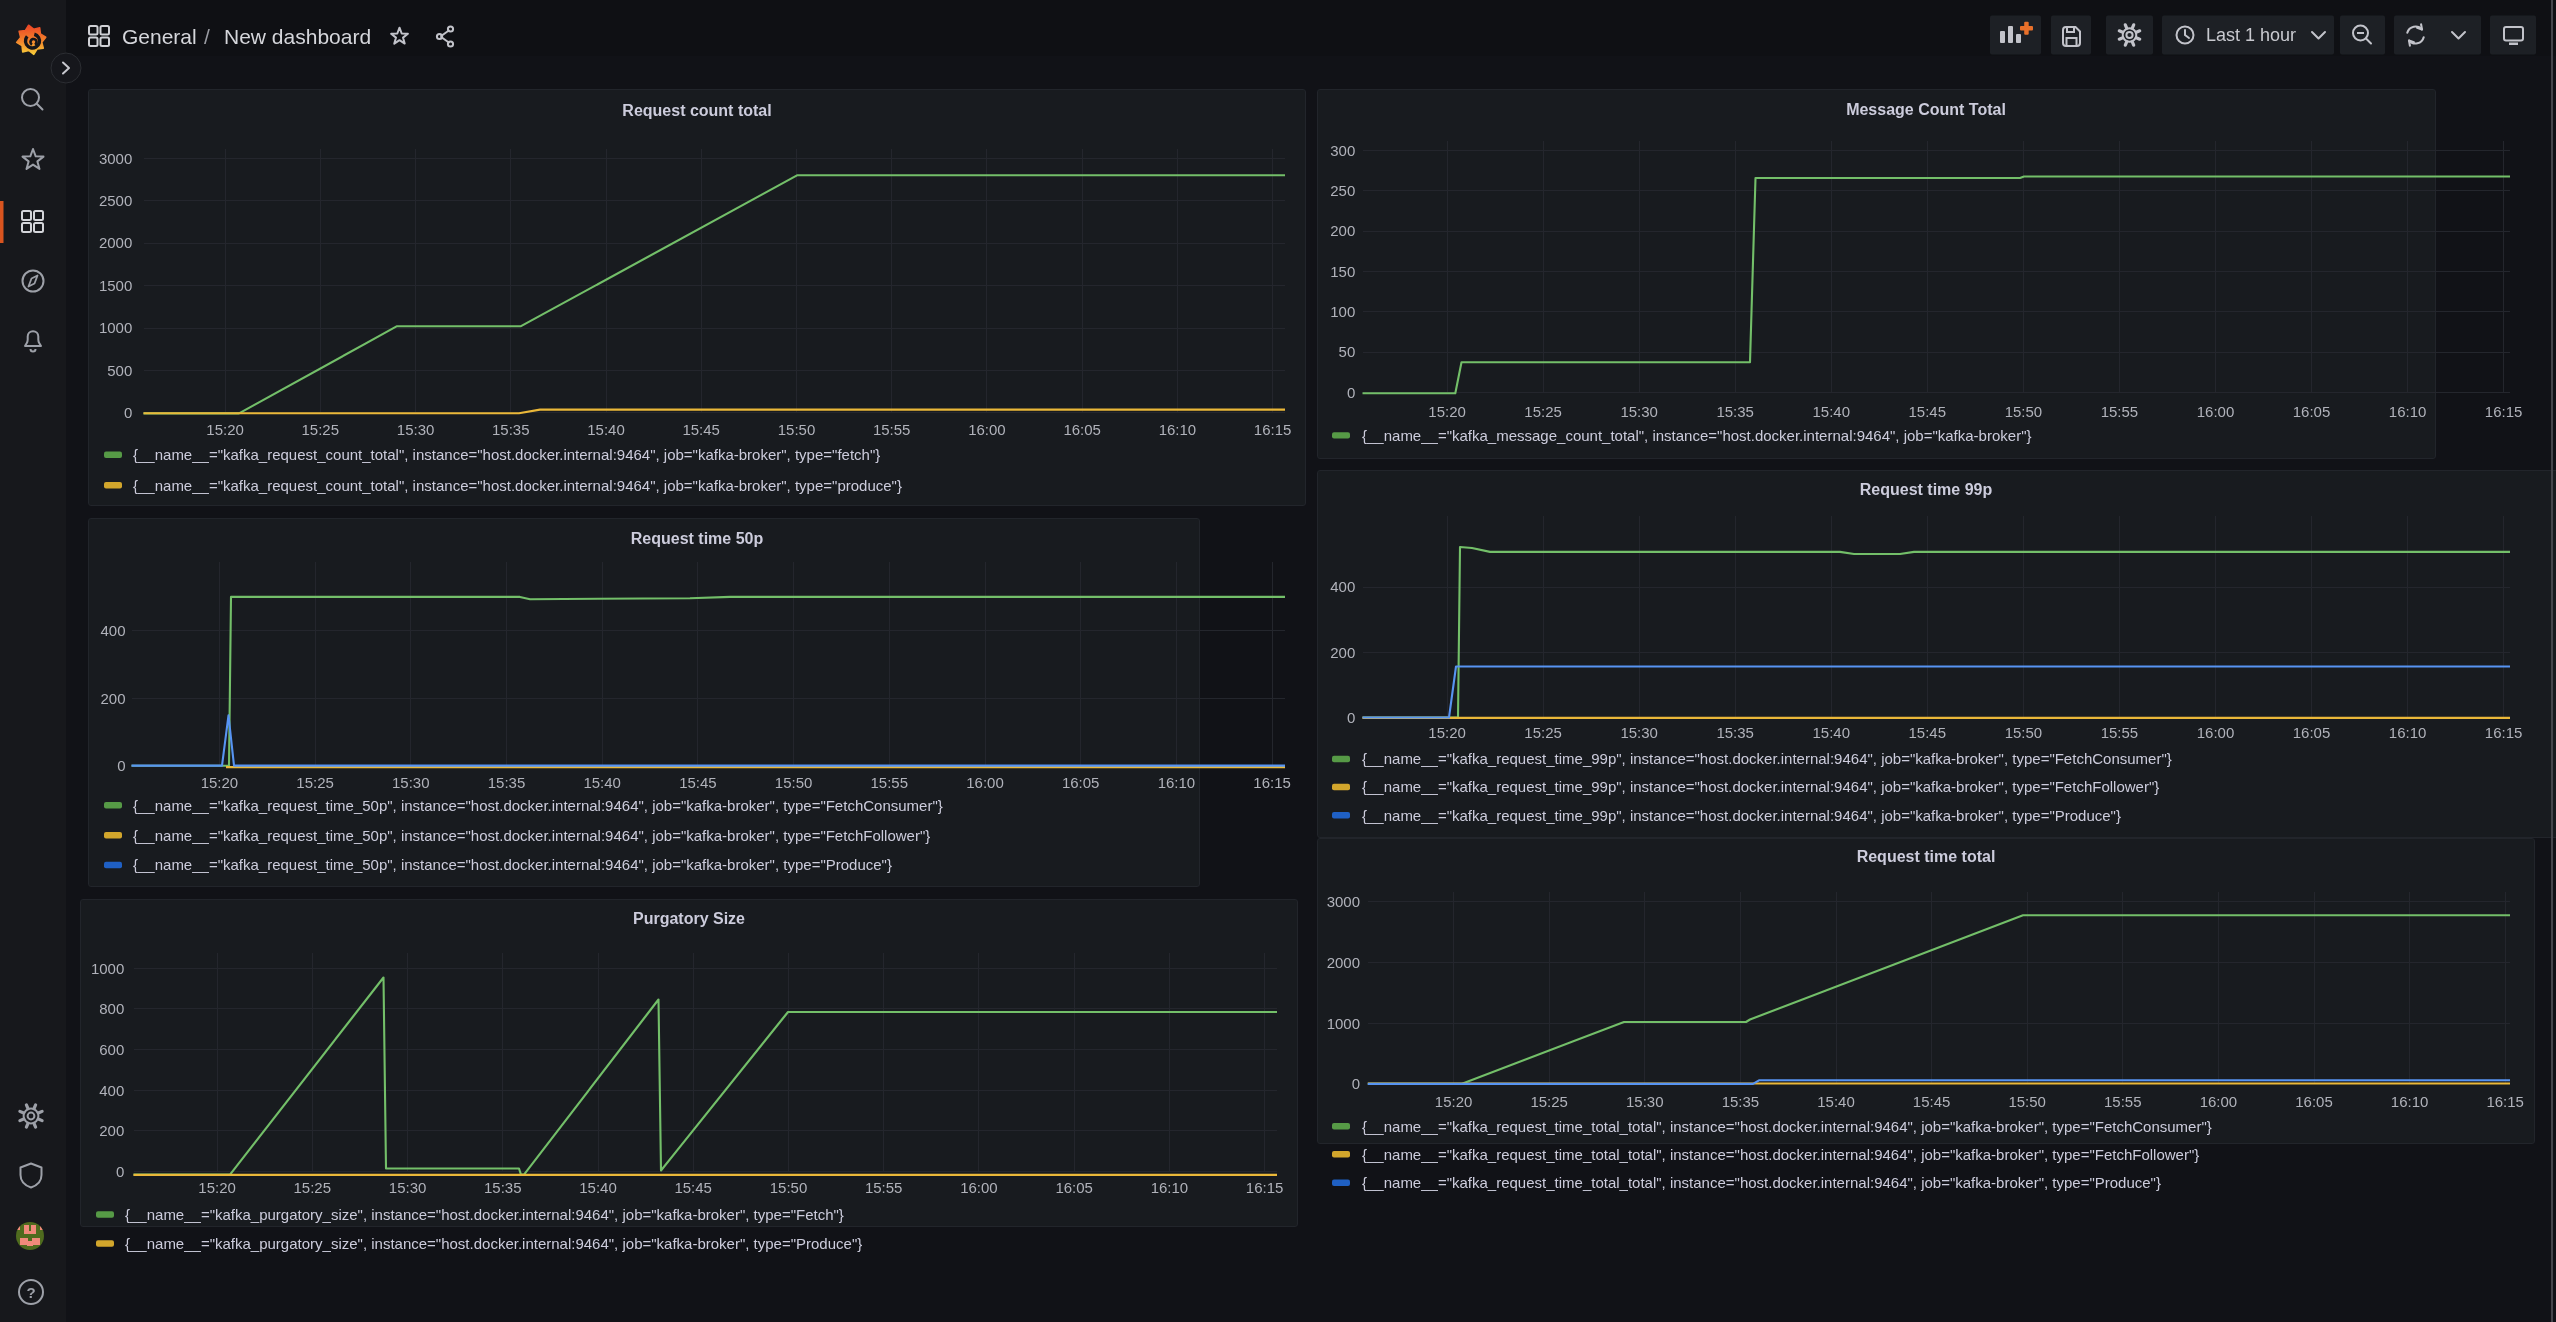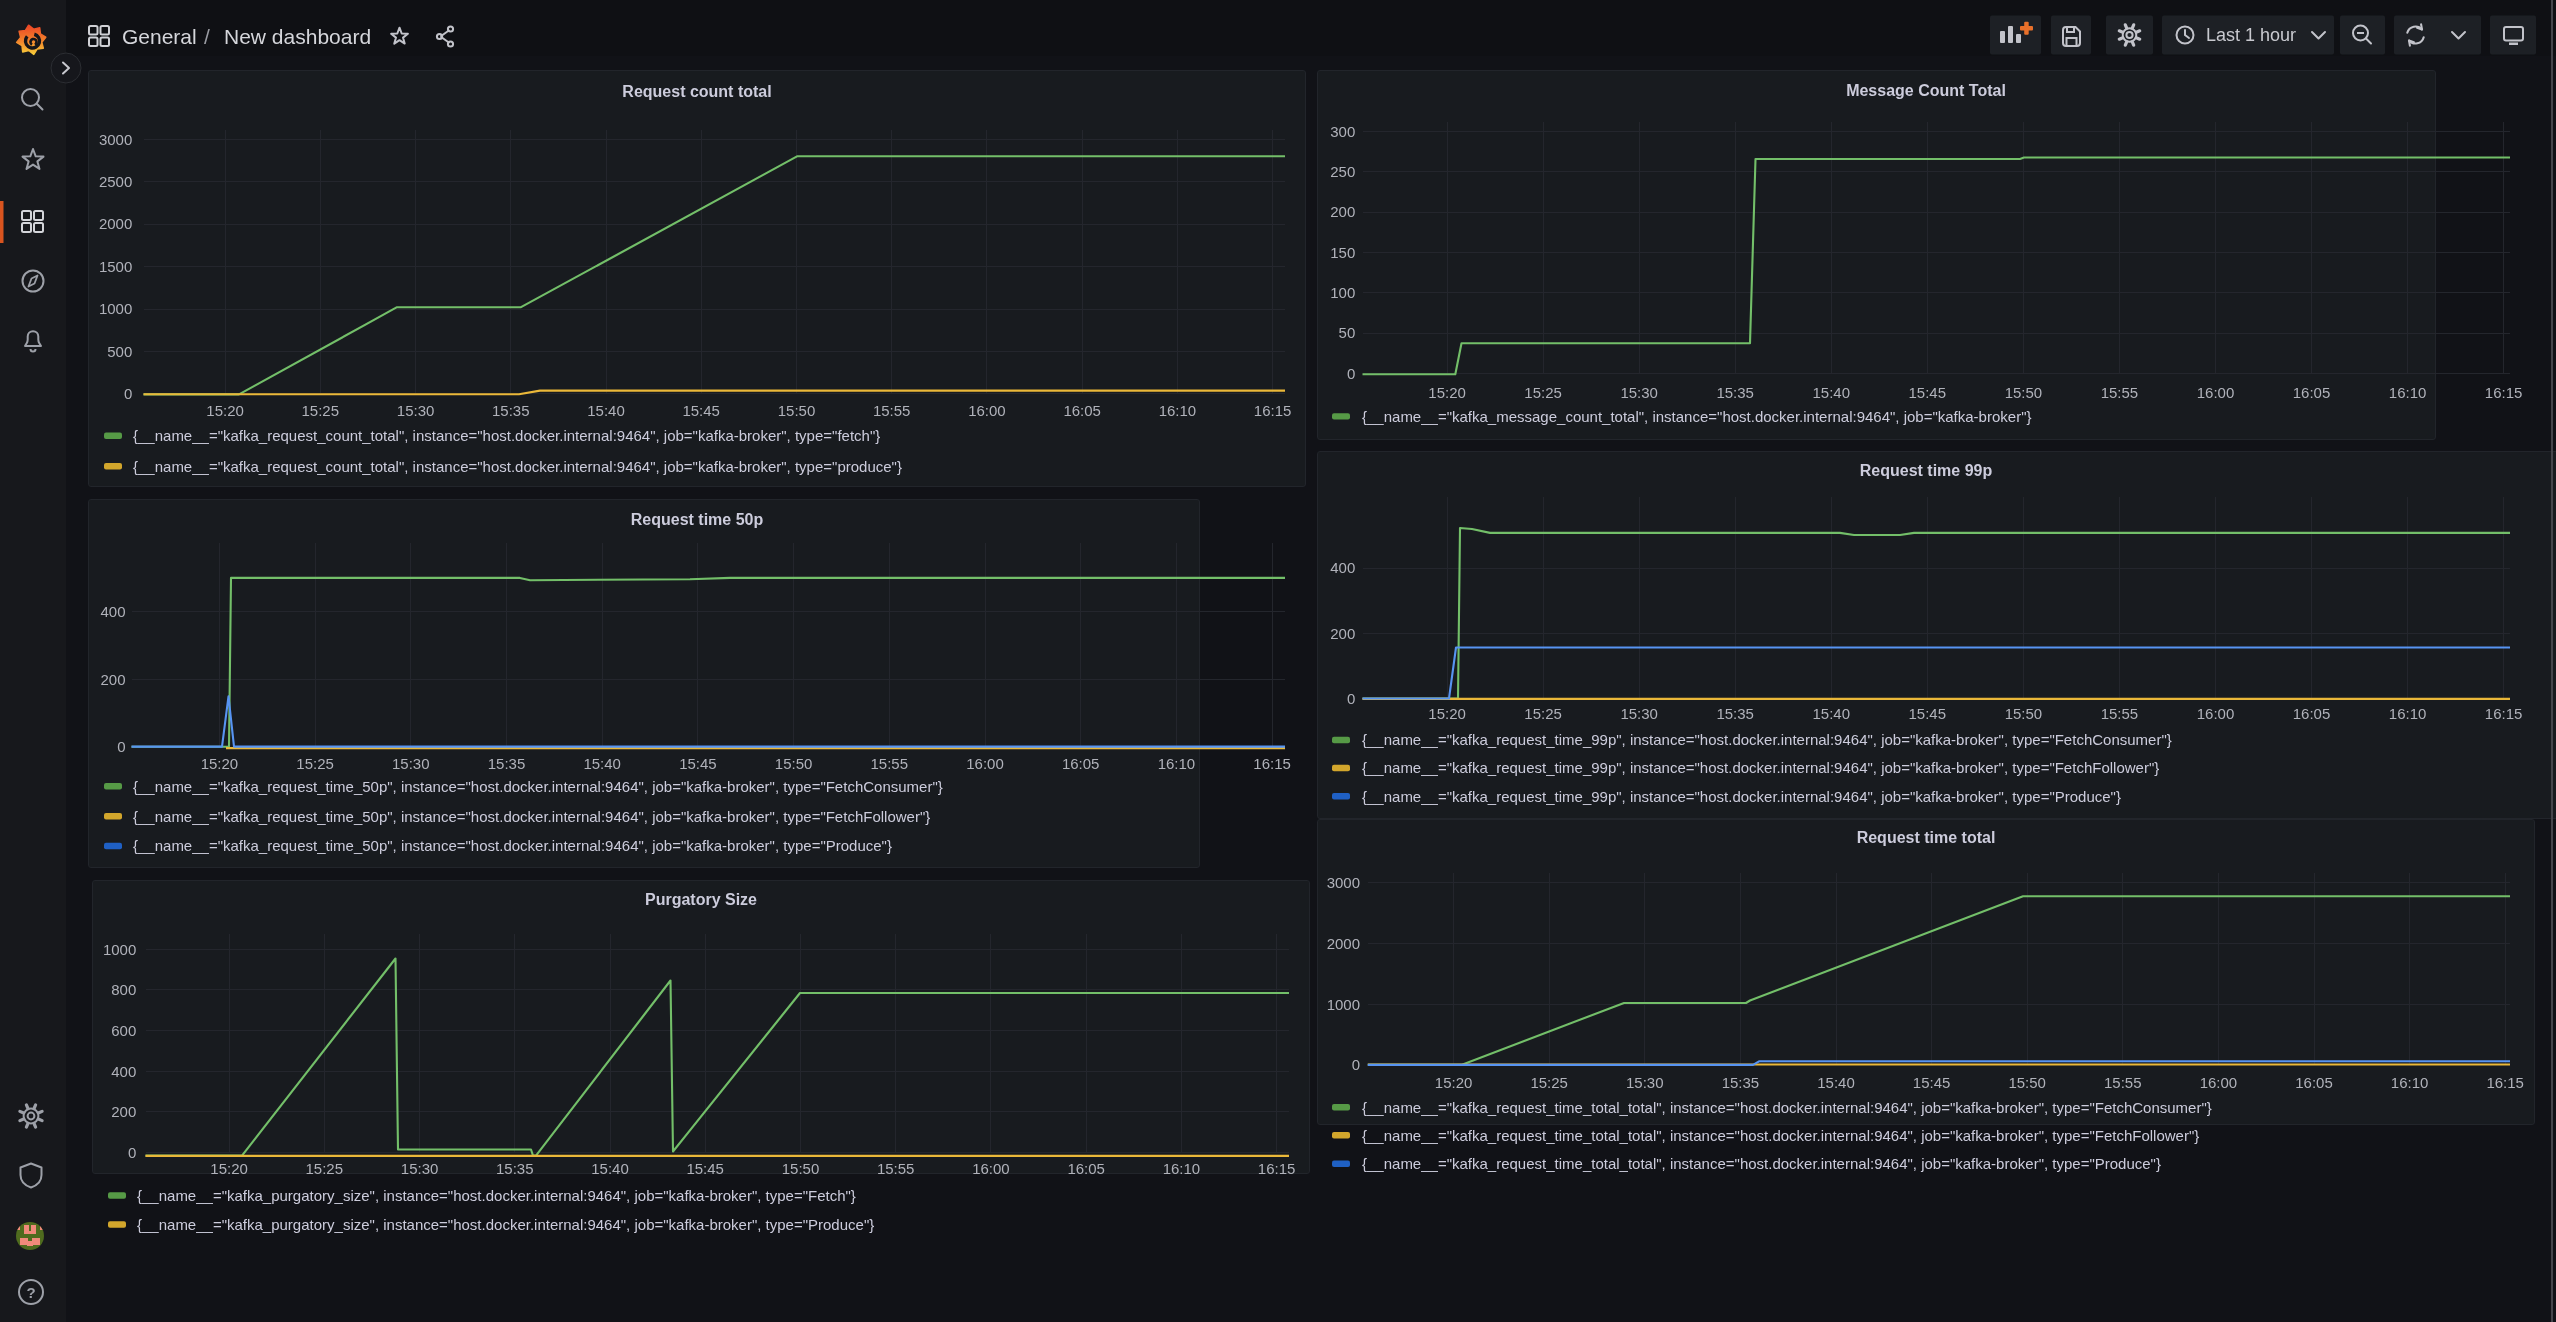--- a/index.html
+++ b/index.html
@@ -1,15 +1,15 @@
 <!DOCTYPE html>
 <html><head><meta charset="utf-8"><style>
 * { margin:0; padding:0; box-sizing:border-box; }
 html,body { width:2556px; height:1322px; background:#111217; overflow:hidden; font-family:"Liberation Sans",sans-serif; }
-.panel { position:absolute; background:#181b1f; border:1px solid #22252b; border-radius:3px; }
+.panel { position:absolute; background:#181b1f; border:1px solid #22252b; border-radius:3px;margin-top:19px; }
 .panel svg { position:absolute; left:-1px; top:-1px; }
 svg, .panel { transform: translateZ(0); }
 #header { position:absolute; left:0; top:0; width:2556px; height:56px; background:#0f1014; }
 #sidebar { position:absolute; left:0; top:0; width:66px; height:1322px; background:#17181c; }
 #sbline { position:absolute; left:2551px; top:0; width:2px; height:1322px; background:#45464c; }
 </style></head>
 <body>
 <div id="header"></div>
 <div id="sidebar"></div>
 <div class="panel" style="left:88px;top:70px;width:1218px;height:417px">
@@ -102,21 +102,21 @@
       <polyline points="226.0,748.1 1285.0,748.1" fill="none" stroke="#eab839" stroke-width="2.1" stroke-linejoin="round" stroke-linecap="butt"></polyline>
       <polyline points="131.5,746.6 222.0,746.6 228.5,696.3 234.0,746.6 1285.0,746.6" fill="none" stroke="#5794f2" stroke-width="2.1" stroke-linejoin="round" stroke-linecap="butt"></polyline>
       <rect x="104" y="783.1" width="18" height="6.4" rx="2" fill="#569a46"></rect>
       <text x="133" y="791.6" font-size="15" fill="#ccccdc">{__name__="kafka_request_time_50p", instance="host.docker.internal:9464", job="kafka-broker", type="FetchConsumer"}</text>
       <rect x="104" y="813.0" width="18" height="6.4" rx="2" fill="#d2a62c"></rect>
       <text x="133" y="821.5" font-size="15" fill="#ccccdc">{__name__="kafka_request_time_50p", instance="host.docker.internal:9464", job="kafka-broker", type="FetchFollower"}</text>
       <rect x="104" y="842.8" width="18" height="6.4" rx="2" fill="#1f60c4"></rect>
       <text x="133" y="851.3" font-size="15" fill="#ccccdc">{__name__="kafka_request_time_50p", instance="host.docker.internal:9464", job="kafka-broker", type="Produce"}</text>
     </svg>
   </div>
-<div class="panel" style="left:92px;top:880px;width:1218px;height:294px">
+<div class="panel" style="left:80px;top:880px;width:1218px;height:328px">
     <svg width="1218" height="366" viewBox="88 880 1218 366" font-family="Liberation Sans, sans-serif">
       <text x="697.0" y="904.7" text-anchor="middle" font-size="16" font-weight="bold" fill="#ccccdc">Purgatory Size</text>
       <g stroke="#24262d" stroke-width="1" shape-rendering="crispEdges">
         <line x1="141.5" y1="949.3" x2="1285" y2="949.3"></line>
         <line x1="141.5" y1="989.9" x2="1285" y2="989.9"></line>
         <line x1="141.5" y1="1030.6" x2="1285" y2="1030.6"></line>
         <line x1="141.5" y1="1071.2" x2="1285" y2="1071.2"></line>
         <line x1="141.5" y1="1111.9" x2="1285" y2="1111.9"></line>
         <line x1="141.5" y1="1152.5" x2="1285" y2="1152.5"></line>
         <line x1="225.1" y1="934" x2="225.1" y2="1152.5"></line>

